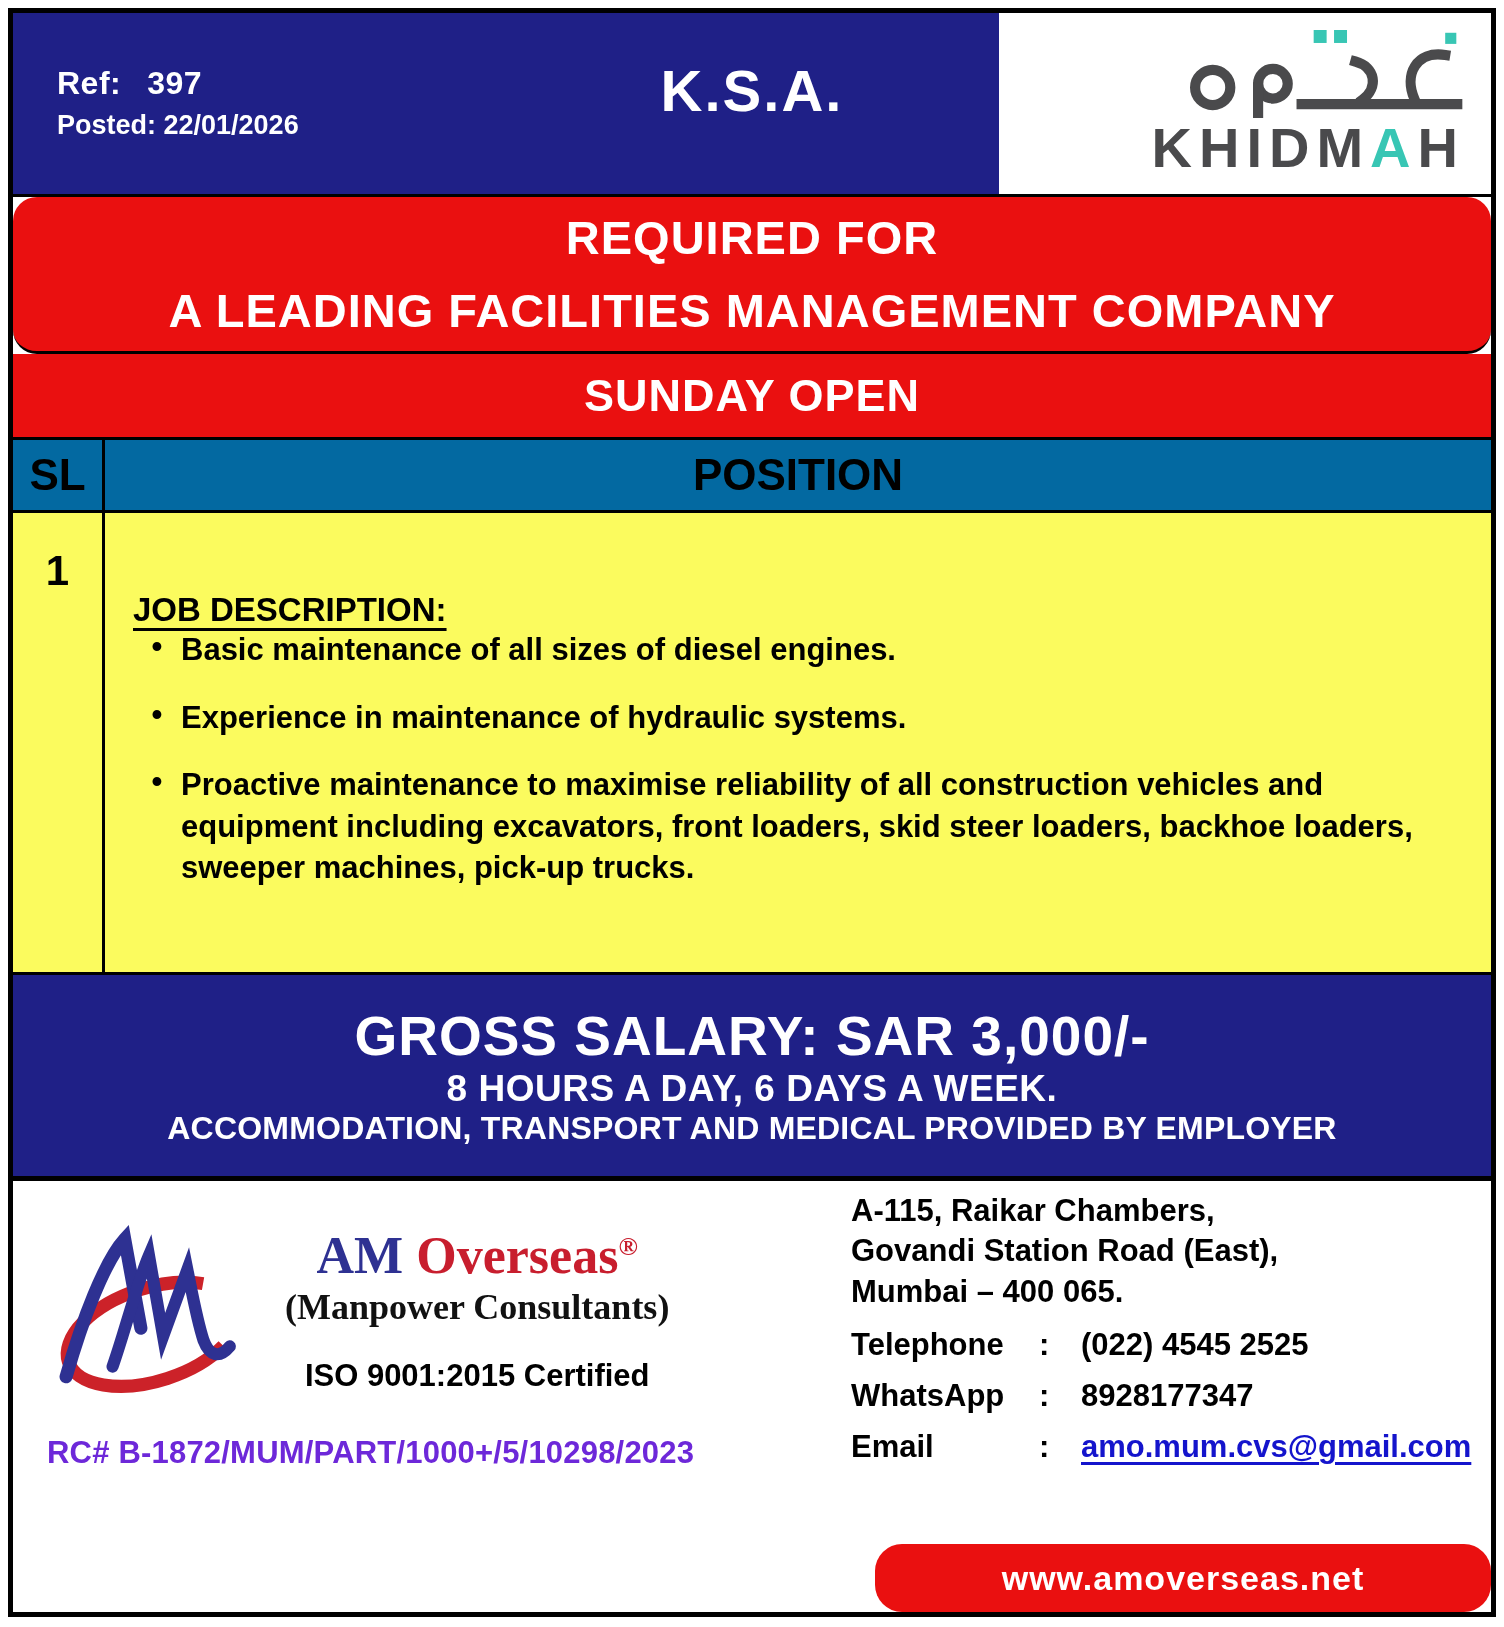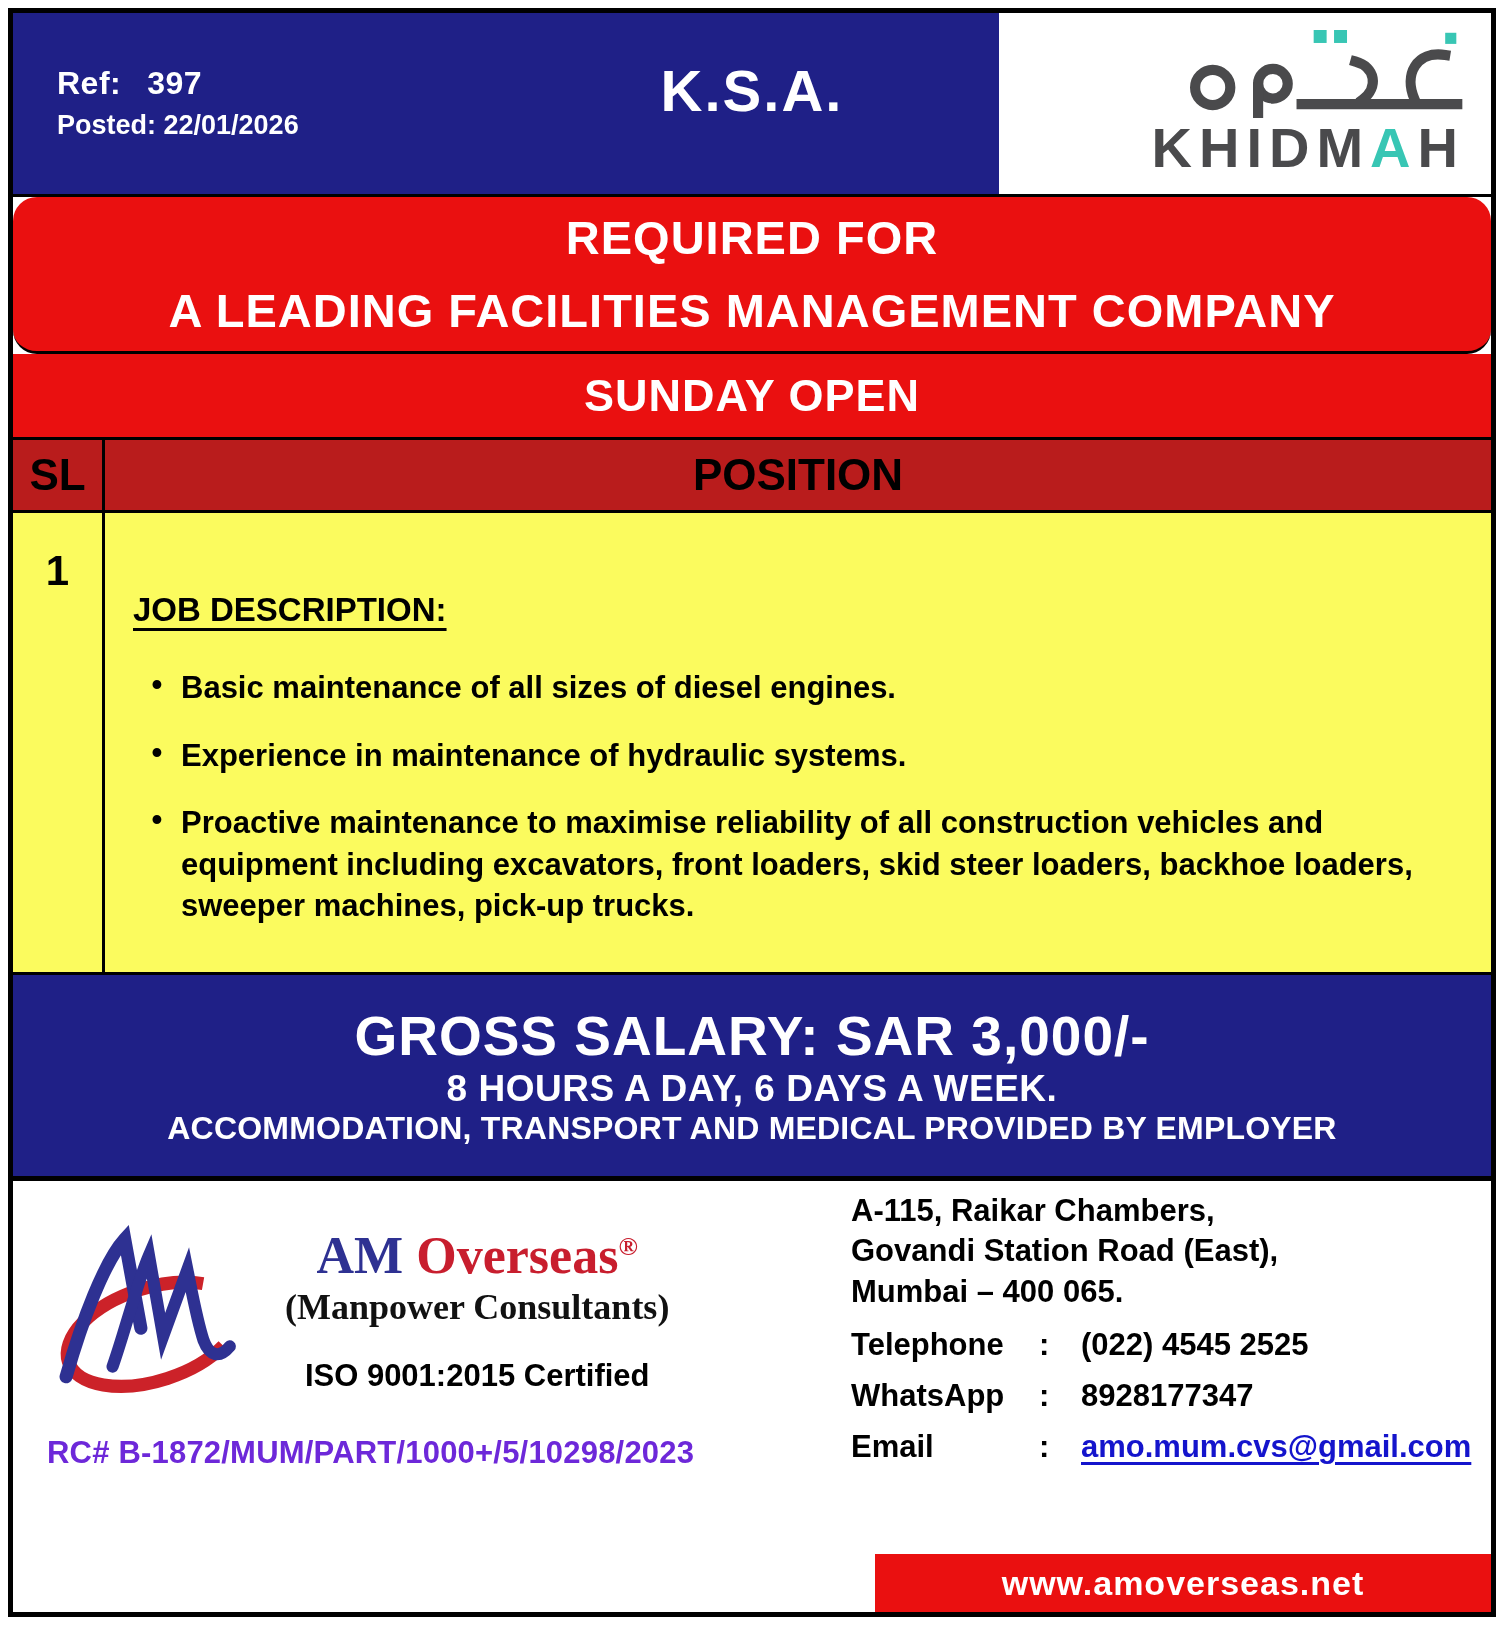--- a/index.html
+++ b/index.html
@@ -20,29 +20,29 @@
 
   
   .band { display: flex; flex-direction: column; align-items: center; justify-content: center; color: #fff; font-weight: bold; border-bottom: 3px solid #000; text-align: center; }
   .band-red { background: #ea1010; }
   .band-navy { background: #1f2087; }
   .band-required { height: 157px; font-size: 47px; letter-spacing: 1px; gap: 18px; border-radius: 24px; }
   .band-shortlisting { height: 80px; font-size: 47px; letter-spacing: 1px; }
   .band-sunday { height: 86px; font-size: 45px; letter-spacing: 1px; }
 
   
-  .table-head { height: 73px; background: #b91c1c; border-bottom: 3px solid #000; display: flex; color: #000; font-weight: bold; font-size: 44px; }
+  .table-head { height: 73px; background: #0369a1; border-bottom: 3px solid #000; display: flex; color: #000; font-weight: bold; font-size: 44px; }
   .sl-col { width: 92px; flex: 0 0 92px; border-right: 3px solid #000; display: flex; justify-content: center; align-items: center; }
   .pos-col { flex: 1; display: flex; justify-content: center; align-items: center; }
   .table-body { height: 462px; background: #fbfb5e; border-bottom: 3px solid #000; display: flex; color: #000; }
   .table-body .sl-col { align-items: flex-start; padding-top: 34px; font-size: 42px; font-weight: bold; }
   .body-content { flex: 1; padding: 28px 26px 0 28px; }
   .position-title { font-size: 44px; font-weight: bold; letter-spacing: .5px; }
   .jd-heading { font-size: 33px; font-weight: bold; text-decoration: underline; text-underline-offset: 7px; text-decoration-thickness: 3px; margin-top: 50px; }
-  .bullets { margin-top: 38px; display: flex; flex-direction: column; gap: 26px; font-size: 31px; font-weight: bold; }
+  .bullets { display: flex; flex-direction: column; gap: 26px; font-size: 31px; font-weight: bold; }
   .bullet-row { display: flex; }
   .bullet-dot { flex: 0 0 48px; width: 48px; text-align: center; }
   .bullet-dot::before { content: "\2022"; }
   .bullet-text { flex: 1; line-height: 1.34; padding-right: 4px; }
 
   
   .salary-band { height: 206px; background: #1f2087; border-bottom: 5px solid #000; color: #fff; font-weight: bold; display: flex; flex-direction: column; align-items: center; justify-content: center; text-align: center; }
   .salary-main { font-size: 55px; letter-spacing: 1px; }
   .salary-hours { font-size: 37px; letter-spacing: .5px; }
   .salary-benefits { font-size: 32px; letter-spacing: .2px; }
@@ -59,21 +59,21 @@
   .agency-sub { font-family: "Liberation Serif", serif; font-weight: bold; font-size: 36px; color: #111; margin-top: 2px; white-space: nowrap; }
   .iso-line { font-size: 31px; font-weight: bold; color: #000; margin-top: 30px; }
   .rc-line { font-size: 31px; font-weight: bold; color: #6d28d9; margin-top: 30px; letter-spacing: .2px; }
 
   .footer-right { flex: 1; display: flex; flex-direction: column; padding: 10px 0 0 46px; }
   .address-block { font-size: 31px; font-weight: bold; color: #000; line-height: 1.3; }
   .contact-row { display: flex; font-size: 31px; font-weight: bold; color: #000; margin-top: 15px; }
   .contact-label { width: 188px; flex: 0 0 188px; }
   .contact-colon { width: 42px; flex: 0 0 42px; }
   .email-link { color: #1414cc; text-decoration: underline; text-underline-offset: 5px; }
-  .website-bar { margin-top: auto; margin-left: 24px; height: 58px; background: #ea1010; color: #fff; font-weight: bold; font-size: 34px; display: flex; align-items: center; justify-content: center; letter-spacing: 1px; }
+  .website-bar { margin-top: auto; margin-left: 24px; height: 68px; background: #ea1010; color: #fff; font-weight: bold; font-size: 34px; display: flex; align-items: center; justify-content: center; letter-spacing: 1px; border-radius: 27px; }
 </style>
 </head>
 <body>
 
 <div class="page">
   <div class="frame">
 
     <div class="header">
       <div class="header-left">
         <div class="ref-line">

